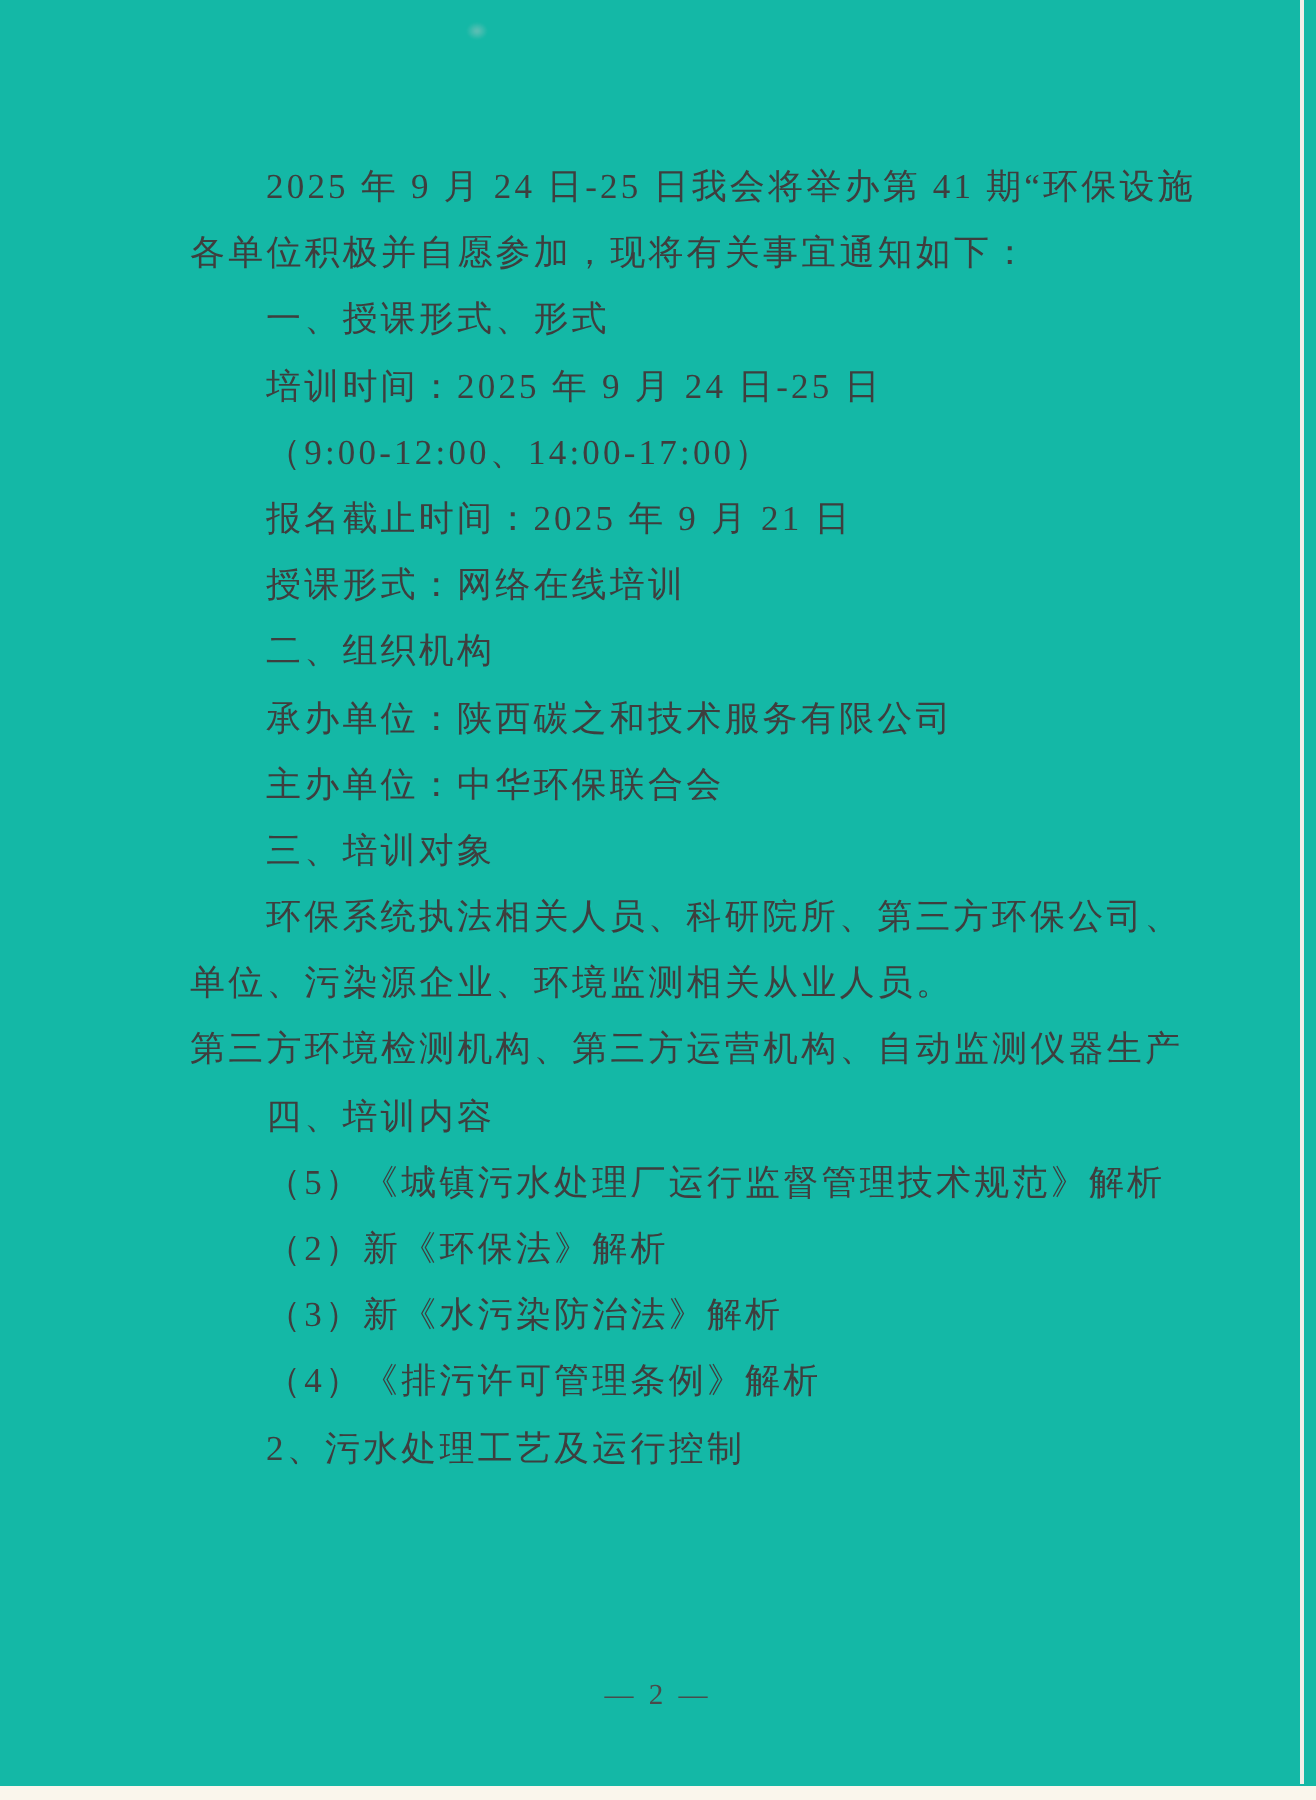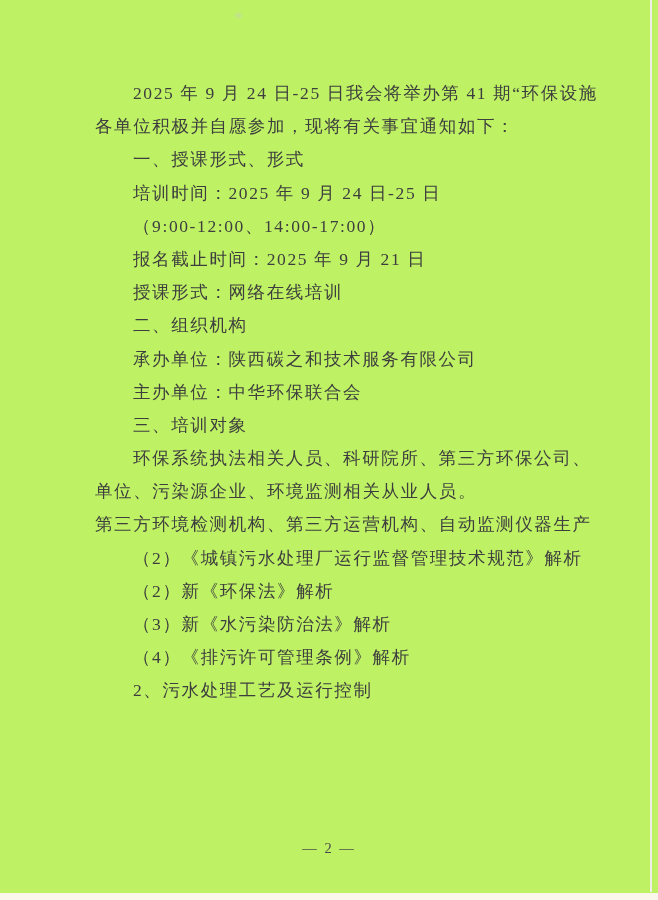--- a/index.html
+++ b/index.html
@@ -4,21 +4,21 @@
 <style>
   html, body {
     margin: 0;
     padding: 0;
     background: #ffffff;
   }
   #page {
     position: relative;
     width: 658px;
     height: 900px;
-    background: #bef264;
+    background: #14b8a6;
     overflow: hidden;
     font-family: "Liberation Serif", "DejaVu Serif", serif;
   }
   
   .edge-line {
     position: absolute;
     top: 0;
     right: 6px;
     width: 2px;
     height: 892px;
@@ -87,21 +87,22 @@
       <div class="line indent">（9:00-12:00、14:00-17:00）</div>
       <div class="line indent">报名截止时间：2025 年 9 月 21 日</div>
       <div class="line indent">授课形式：网络在线培训</div>
       <div class="line indent heading">二、组织机构</div>
       <div class="line indent">承办单位：陕西碳之和技术服务有限公司</div>
       <div class="line indent">主办单位：中华环保联合会</div>
       <div class="line indent heading">三、培训对象</div>
       <div class="line indent">环保系统执法相关人员、科研院所、第三方环保公司、</div>
       <div class="line">单位、污染源企业、环境监测相关从业人员。</div>
       <div class="line">第三方环境检测机构、第三方运营机构、自动监测仪器生产</div>
-      <div class="line indent">（2）《城镇污水处理厂运行监督管理技术规范》解析</div>
+      <div class="line indent heading">四、培训内容</div>
+      <div class="line indent">（5）《城镇污水处理厂运行监督管理技术规范》解析</div>
       <div class="line indent">（2）新《环保法》解析</div>
       <div class="line indent">（3）新《水污染防治法》解析</div>
       <div class="line indent">（4）《排污许可管理条例》解析</div>
       <div class="line indent">2、污水处理工艺及运行控制</div>
     </div>
 
   <div class="footer">— 2 —</div>
 </div>
 
 </body></html>

